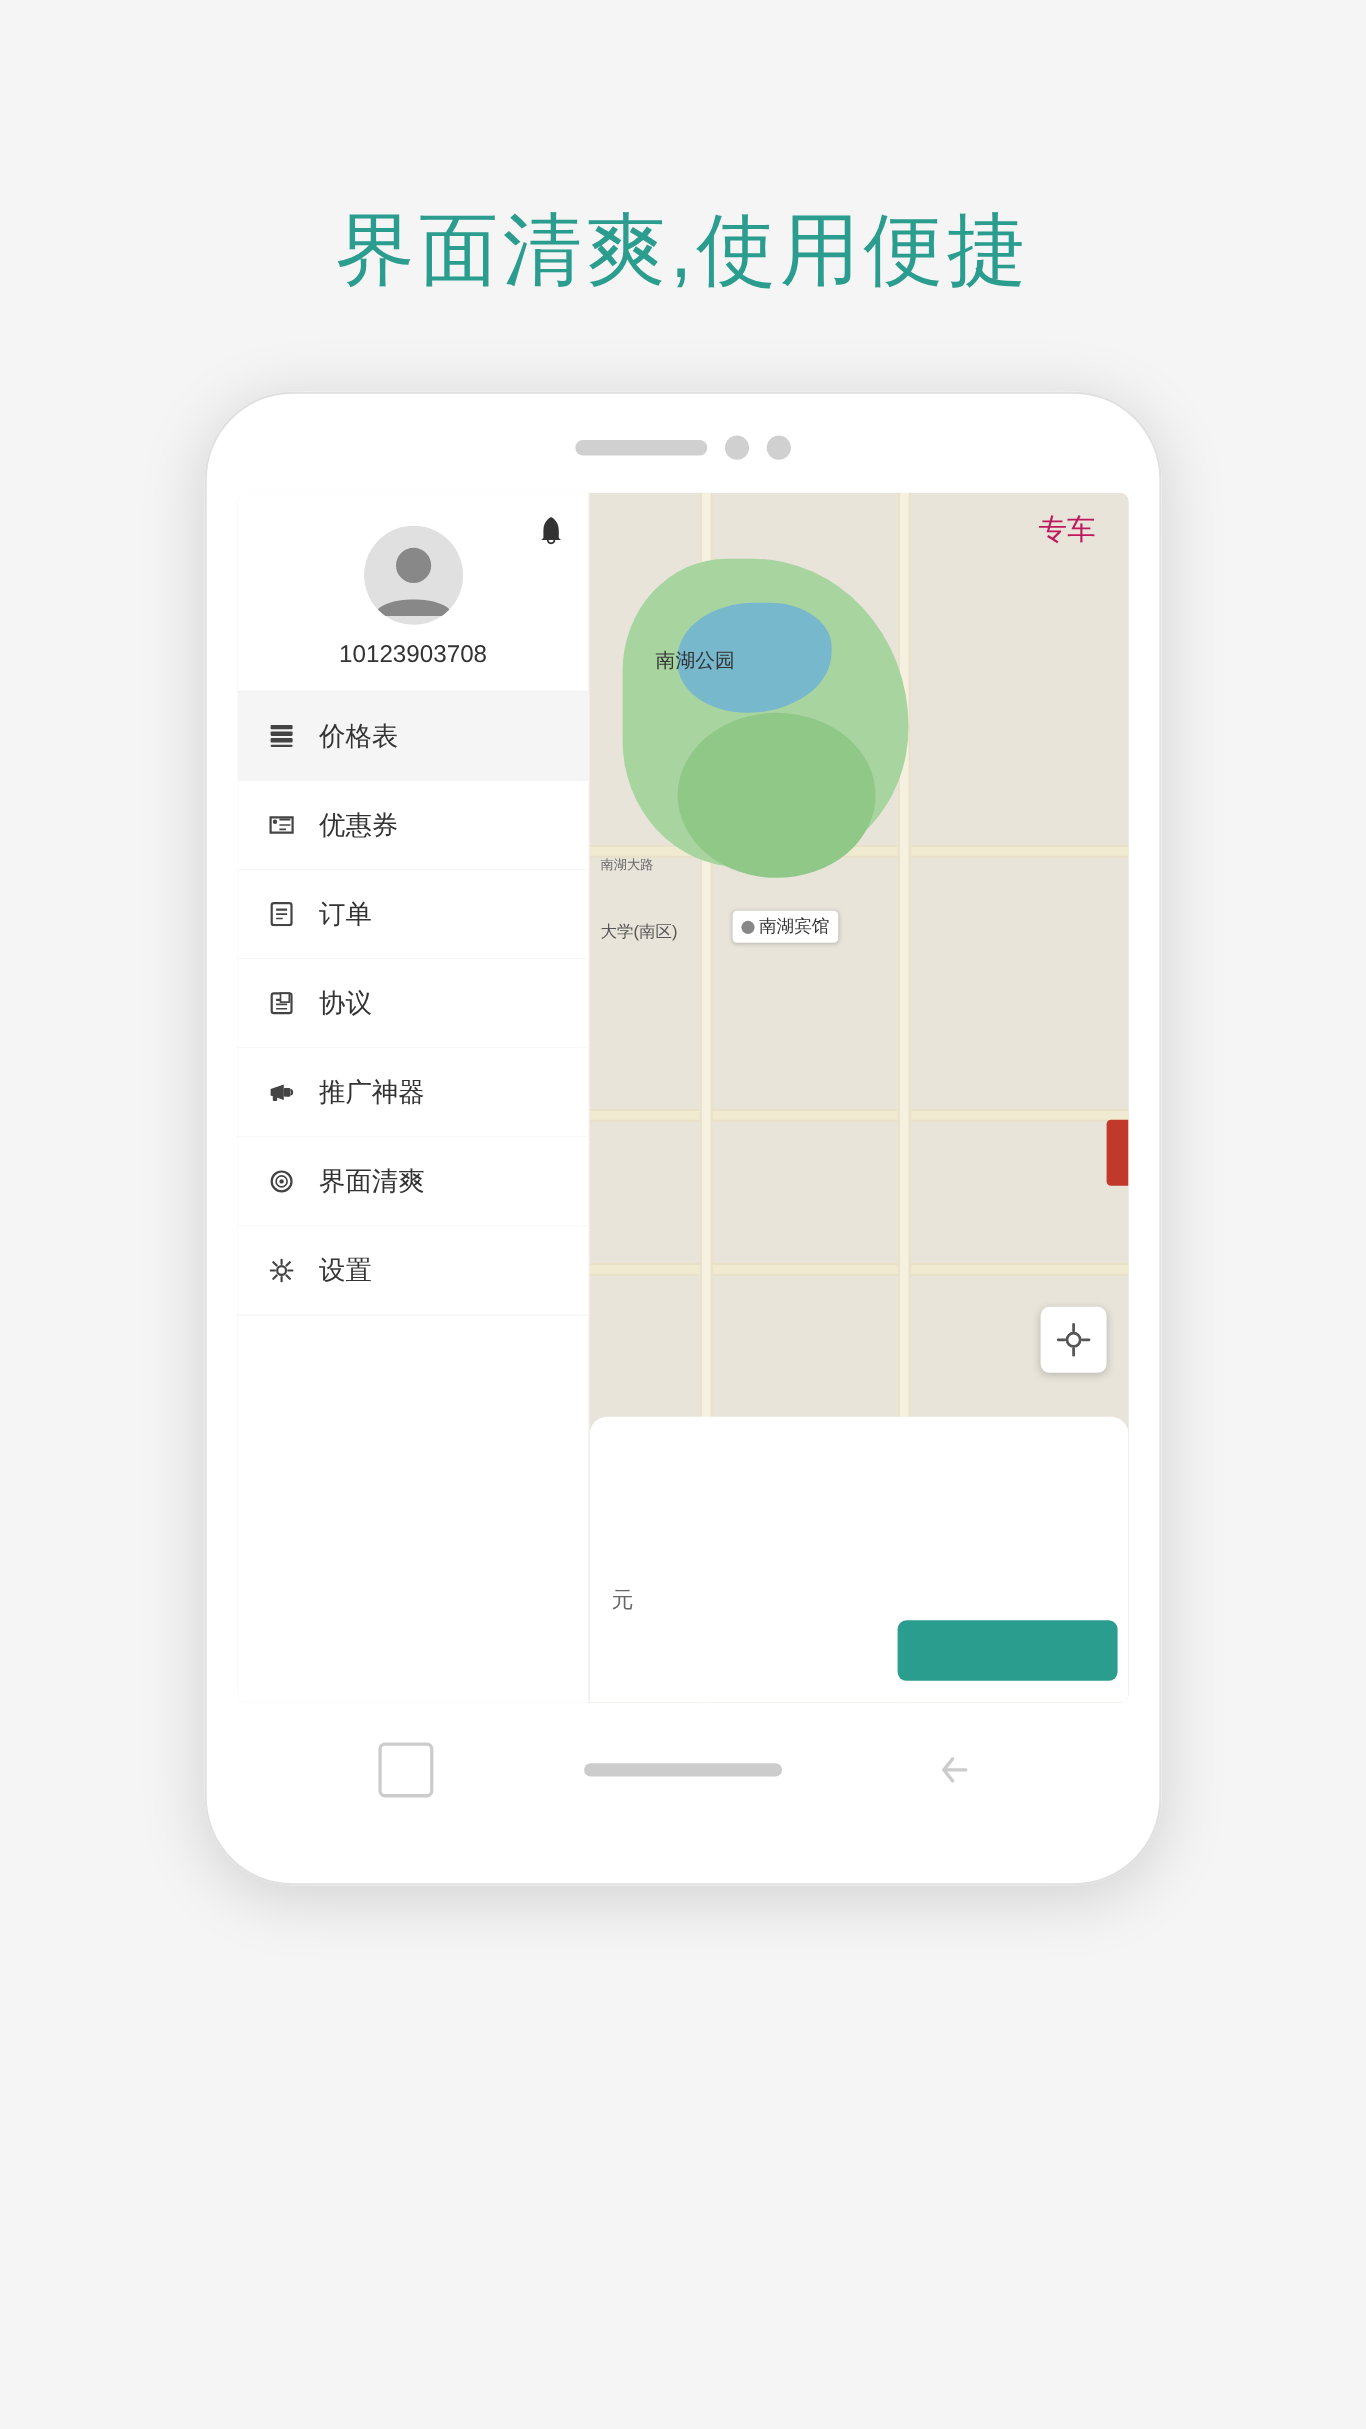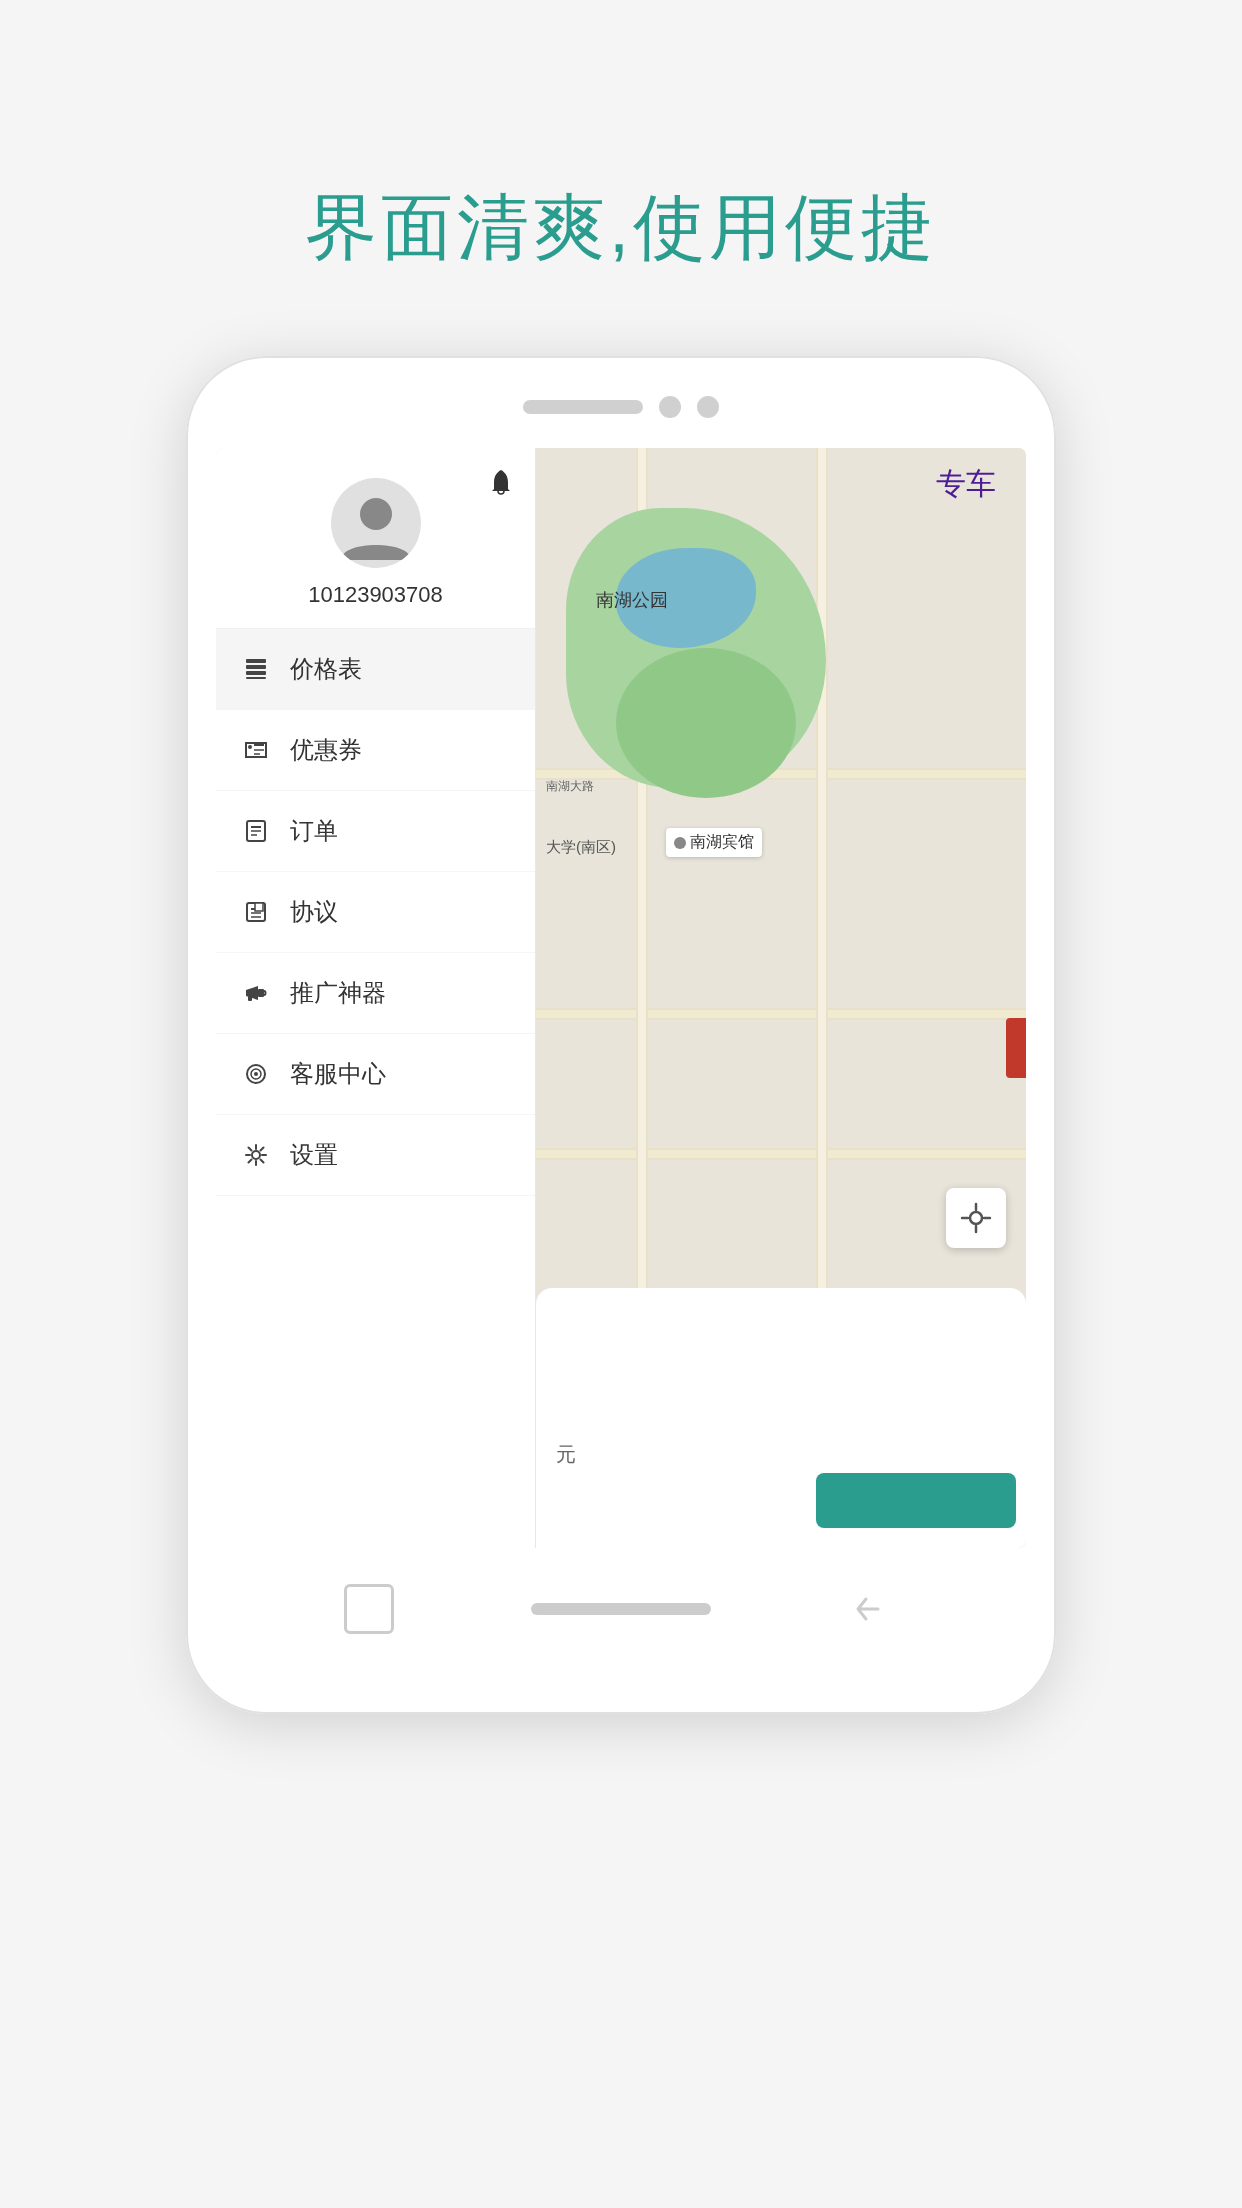--- a/index.html
+++ b/index.html
@@ -213,22 +213,22 @@
       font-size: 18px;
       color: #444;
       font-weight: 500;
     }
 
     
     .taxi-type {
       position: absolute;
       top: 16px;
       right: 30px;
-      font-size: 30px;
-      color: #4c1d95;
+      font-size: 26px;
+      color: #be185d;
     }
 
     
     .location-btn {
       position: absolute;
       right: 20px;
       bottom: 300px;
       width: 60px;
       height: 60px;
       background: #ffffff;
@@ -390,21 +390,21 @@
         </div>
 
         <div class="menu-item" style="background:#fff">
           <div class="menu-icon">
             <svg width="24" height="22" viewBox="0 0 24 22">
               <circle cx="12" cy="11" r="9" fill="none" stroke="#444" stroke-width="2"></circle>
               <circle cx="12" cy="11" r="5" fill="none" stroke="#444" stroke-width="1.5"></circle>
               <circle cx="12" cy="11" r="2" fill="#444"></circle>
             </svg>
           </div>
-          <span class="menu-label">客服中心</span>
+          <span class="menu-label">界面清爽</span>
         </div>
 
         <div class="menu-item" style="background:#fff">
           <div class="menu-icon">
             <svg width="22" height="22" viewBox="0 0 22 22">
               <circle cx="11" cy="11" r="4" fill="none" stroke="#444" stroke-width="2"></circle>
               <path d="M11 1 L11 5 M11 17 L11 21 M1 11 L5 11 M17 11 L21 11 M3.5 3.5 L6.5 6.5 M15.5 15.5 L18.5 18.5 M18.5 3.5 L15.5 6.5 M6.5 15.5 L3.5 18.5" stroke="#444" stroke-width="2" stroke-linecap="round"></path>
             </svg>
           </div>
           <span class="menu-label">设置</span>

